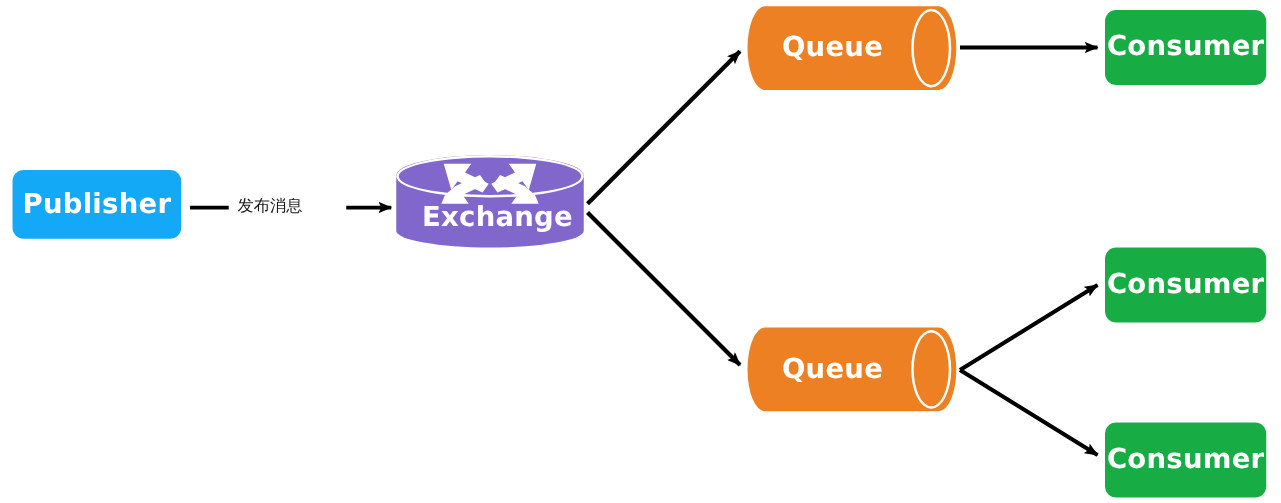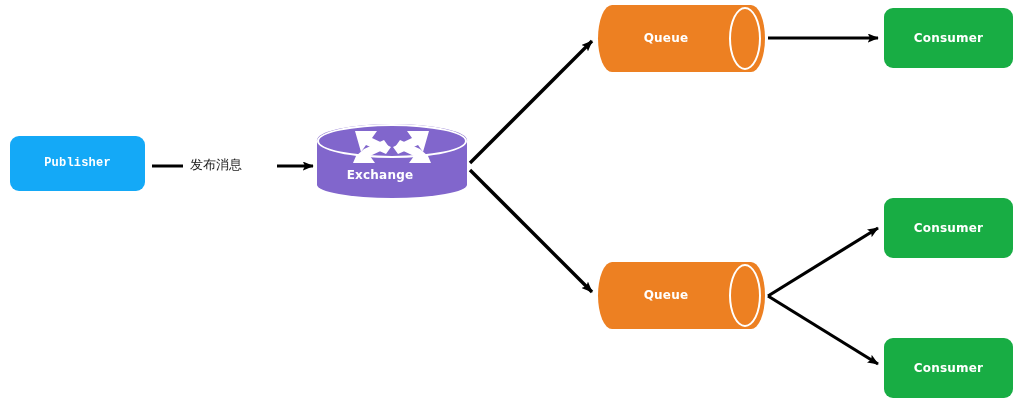--- a/index.html
+++ b/index.html
@@ -14,21 +14,21 @@
     position: relative;
     width: 1025px;
     height: 402px;
     background: #ffffff;
     overflow: hidden;
   }
   .node-label {
     position: absolute;
     color: #ffffff;
     font-weight: bold;
-    font-size: 12px;
+    font-size: 22px;
     letter-spacing: 0.2px;
     white-space: nowrap;
     text-align: center;
     z-index: 6;
   }
   
   .box {
     position: absolute;
     border-radius: 9px;
     z-index: 4;
@@ -113,42 +113,42 @@
     <line x1="470" y1="170" x2="592" y2="292" stroke="#000000" stroke-width="3.4" marker-end="url(#ah)"></line>
 
     <line x1="768" y1="38" x2="878" y2="38" stroke="#000000" stroke-width="3.2" marker-end="url(#ah)"></line>
 
     <line x1="768" y1="296" x2="878" y2="228" stroke="#000000" stroke-width="3.2" marker-end="url(#ah)"></line>
 
     <line x1="768" y1="296" x2="878" y2="364" stroke="#000000" stroke-width="3.2" marker-end="url(#ah)"></line>
   </svg>
 
   <div class="box box-publisher" style="left:10px; top:136px; width:135px; height:55px;"></div>
-  <div class="node-label" style="left:10px; top:136px; width:135px; height:55px; line-height:55px;font-family:Liberation Mono, monospace;">Publisher</div>
+  <div class="node-label" style="left:10px; top:136px; width:135px; height:55px; line-height:55px;">Publisher</div>
 
   <div class="edge-label" style="left:190px; top:156px;">发布消息</div>
 
   <div class="cyl-v" style="left:317px; top:124px; width:150px; height:74px;">
     <div class="body"></div>
     <div class="top-cap"></div>
   </div>
 
   <svg class="overlay icons" viewBox="0 0 1025 402">
     <g fill="#ffffff">
 
       <path d="M355,131 L377,131 L372,138 L391,147 L386,154 L366,145 L361,152 Z"></path>
 
       <path d="M356,156 L364,149 L384,140 L389,147 L370,156 L375,163 L353,163 Z"></path>
 
       <path d="M429,131 L407,131 L412,138 L393,147 L398,154 L418,145 L423,152 Z"></path>
 
       <path d="M428,156 L420,149 L400,140 L395,147 L414,156 L409,163 L431,163 Z"></path>
     </g>
   </svg>
-  <div class="node-label" style="left:317px; top:160px; width:126px; height:30px; line-height:30px;">Exchange</div>
+  <div class="node-label" style="left:335px; top:160px; width:126px; height:30px; line-height:30px;">Exchange</div>
 
   <div class="cyl-h" style="left:598px; top:5px; width:167px; height:67px;">
     <div class="body"></div>
     <div class="cap" style="right:4px;"></div>
   </div>
   <div class="node-label" style="left:598px; top:5px; width:136px; height:67px; line-height:67px;">Queue</div>
 
   <div class="cyl-h" style="left:598px; top:262px; width:167px; height:67px;">
     <div class="body"></div>
     <div class="cap" style="right:4px;"></div>

